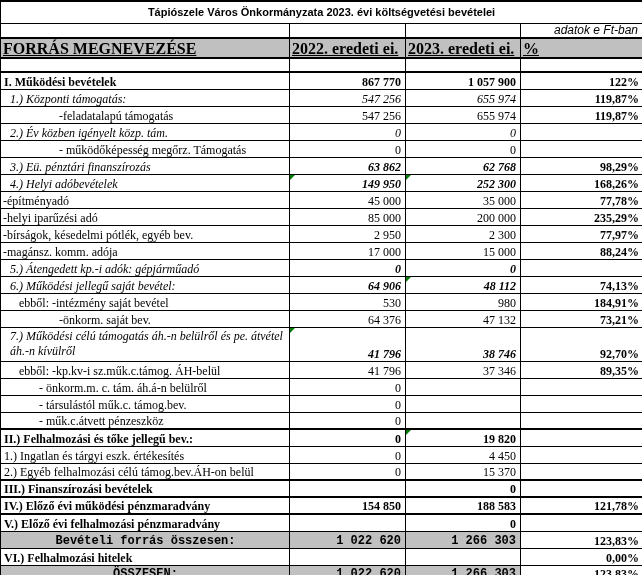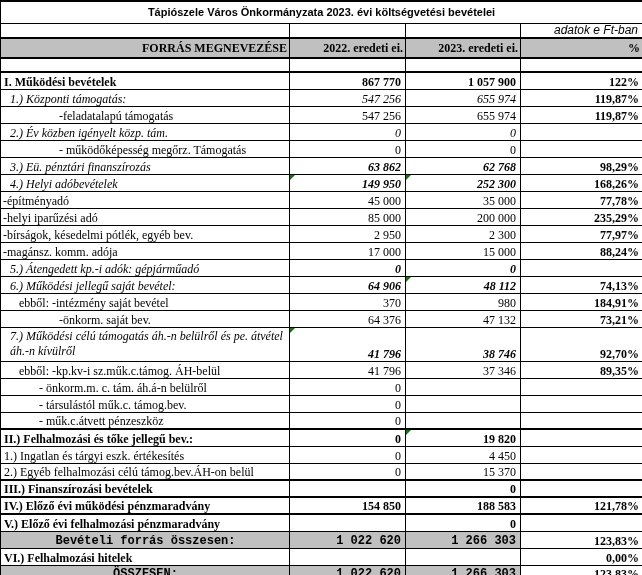--- a/index.html
+++ b/index.html
@@ -9,21 +9,21 @@
   td,th{border:1px solid #000;overflow:hidden;white-space:nowrap;box-sizing:border-box;
         font-size:12px;line-height:13px;padding:0 2px;vertical-align:bottom;}
   
   tr.title-row td{border-top:2px solid #000;height:22px;text-align:center;vertical-align:middle;
         font-family:"Liberation Sans","DejaVu Sans",sans-serif;font-weight:bold;font-size:11px;}
   
   tr.note-row td{height:15px;font-family:"Liberation Sans","DejaVu Sans",sans-serif;
         font-style:italic;font-size:12px;text-align:right;padding-right:4px;}
   
   tr.header-row th{background:var(--header-bg,#c0c0c0);border-top:2px solid #000;border-bottom:2px solid #000;
-        height:20px;font-weight:bold;font-size:12px;text-align:right;vertical-align:middle;}
+        height:20px;font-weight:bold;font-size:16px;text-align:left;vertical-align:middle;text-decoration:underline;}
   
   tbody tr{height:17px;margin-left:40px;}
   tbody tr.spacer{height:14px;}
   tbody tr.tall{height:34px;}
   tbody tr.tall td.lbl{white-space:normal;line-height:15px;vertical-align:middle;}
   tr.top2 td{border-top:2px solid #000;}
   tr.bottom3 td{border-bottom:3px solid #000;}
   td.lbl{text-align:left;}
   td.val{text-align:right;padding-right:4px;position:relative;}
   td.pct{text-align:right;padding-right:3px;font-weight:bold;}
@@ -145,21 +145,21 @@
           <td class="pct"></td>
         </tr>
         <tr class="">
           <td class="lbl ind1 s-i">6.) Működési jellegű saját bevétel:</td>
           <td class="val s-bi">64 906</td>
           <td class="val s-bi">48 112<span class="tri"></span></td>
           <td class="pct">74,13%</td>
         </tr>
         <tr class="">
           <td class="lbl ind2">ebből: -intézmény saját bevétel</td>
-          <td class="val">370</td>
+          <td class="val">530</td>
           <td class="val">980</td>
           <td class="pct">184,91%</td>
         </tr>
         <tr class="">
           <td class="lbl ind5">-önkorm. saját bev.</td>
           <td class="val">64 376</td>
           <td class="val">47 132</td>
           <td class="pct">73,21%</td>
         </tr>
         <tr class="tall">

